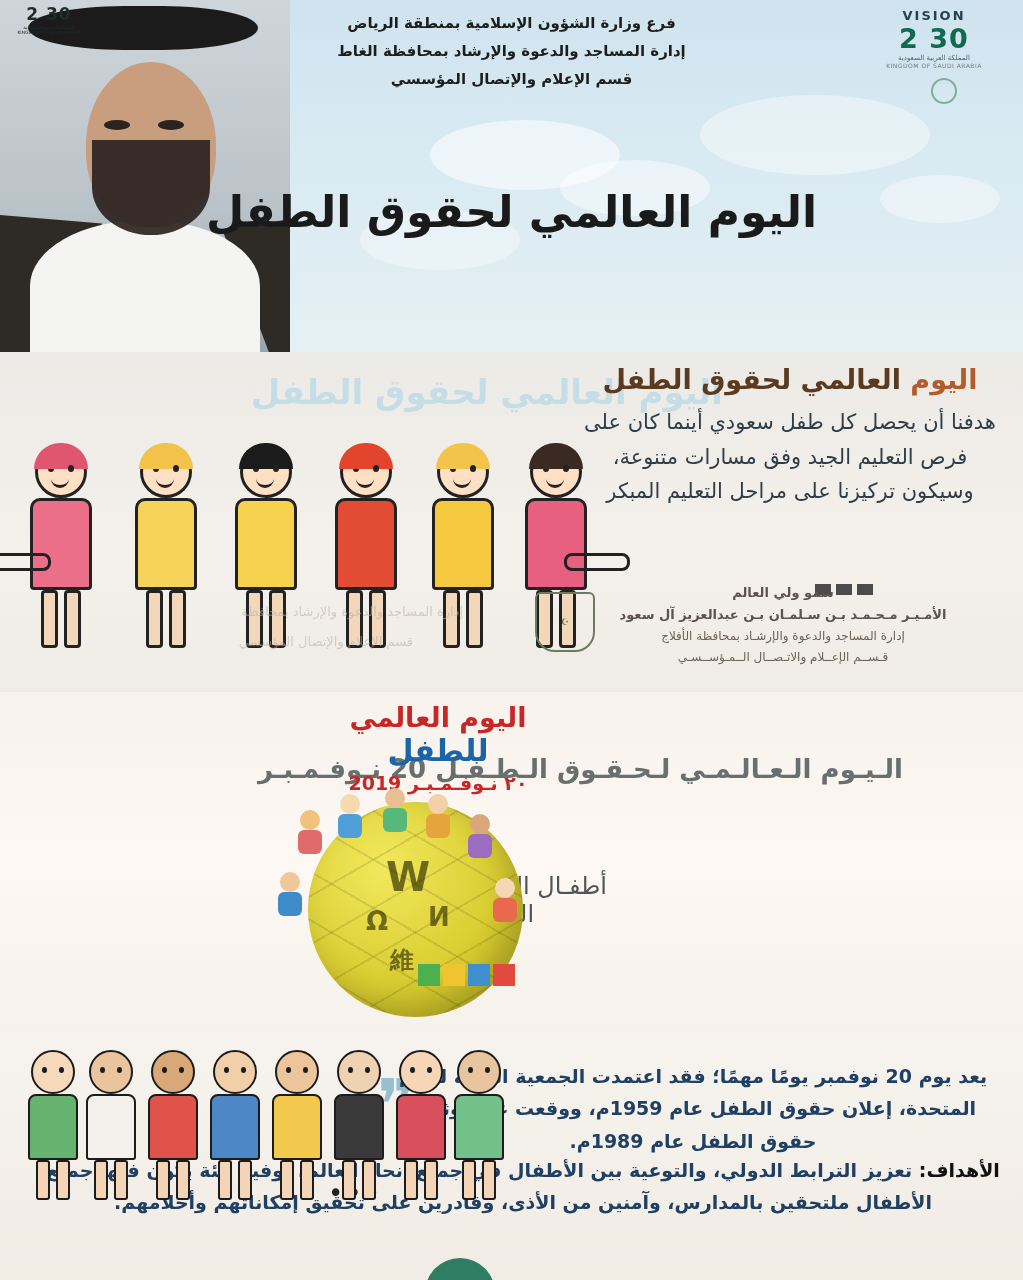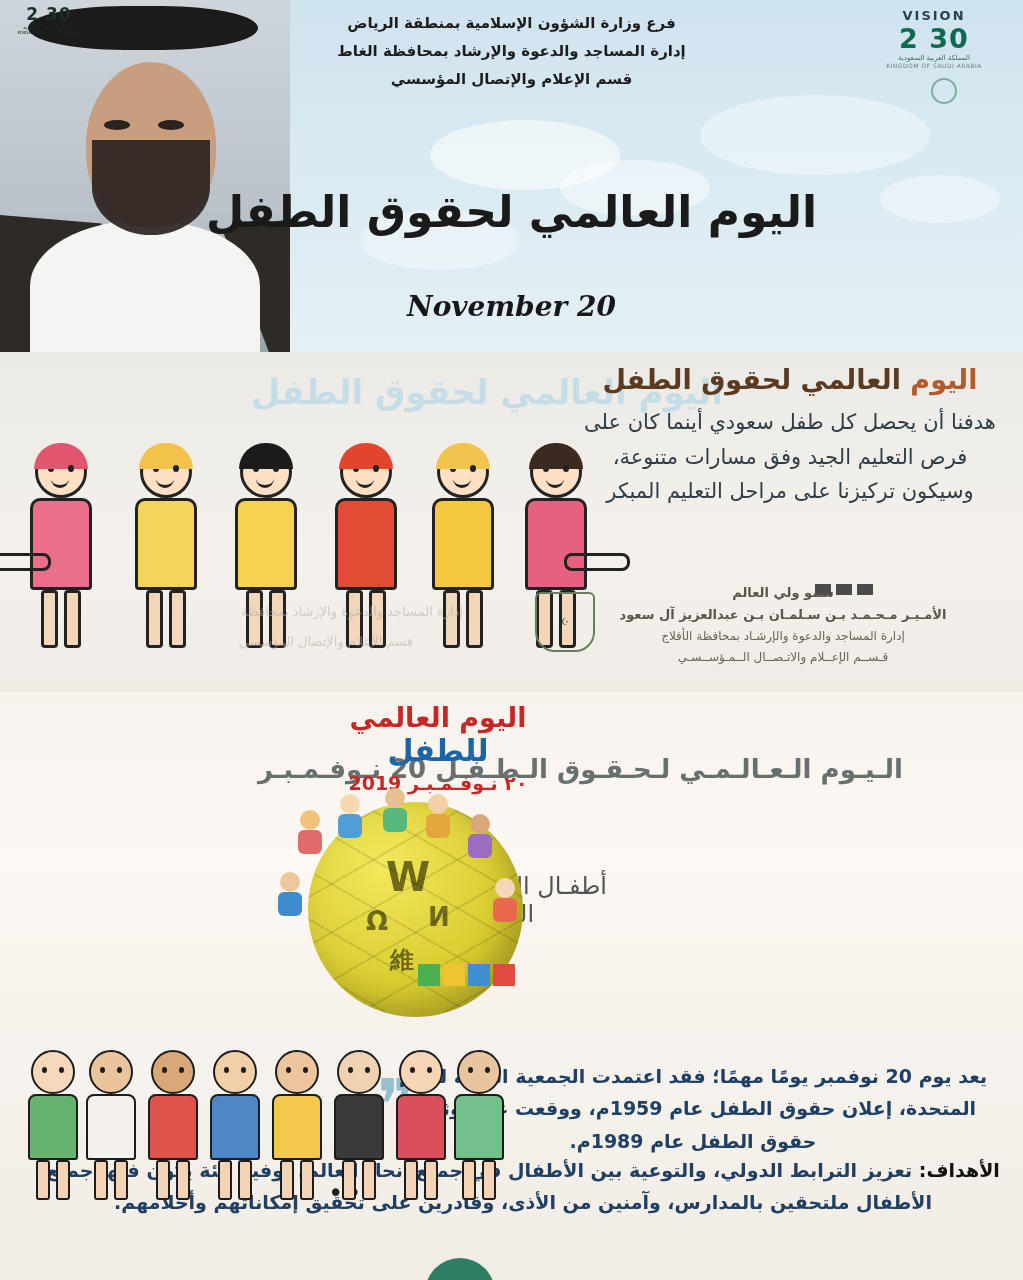--- a/index.html
+++ b/index.html
@@ -214,21 +214,20 @@
 
     <div class="v2030">
       <div class="vtop">VISION</div>
       <div class="vnum">2 30</div>
       <div class="vsub">المملكة العربية السعودية</div>
       <div class="vsub2">KINGDOM OF SAUDI ARABIA</div>
     </div>
     <span class="vflower"></span>
 
     <div class="hdr-title">اليوم العالمي لحقوق الطفل</div>
-    <div class="hdr-date">November 20</div>
   </div>
 
   <div class="band2">
     <div class="ghost-title">اليوم العالمي لحقوق الطفل</div>
 
     <div class="left-block">
       <div class="lt-head">
         <span class="em">اليوم</span><span> العالمي لحقوق الطفل</span>
       </div>
       <div class="lt-body">هدفنا أن يحصل كل طفل سعودي أينما كان على فرص التعليم الجيد وفق مسارات متنوعة، وسيكون تركيزنا على مراحل التعليم المبكر</div>

